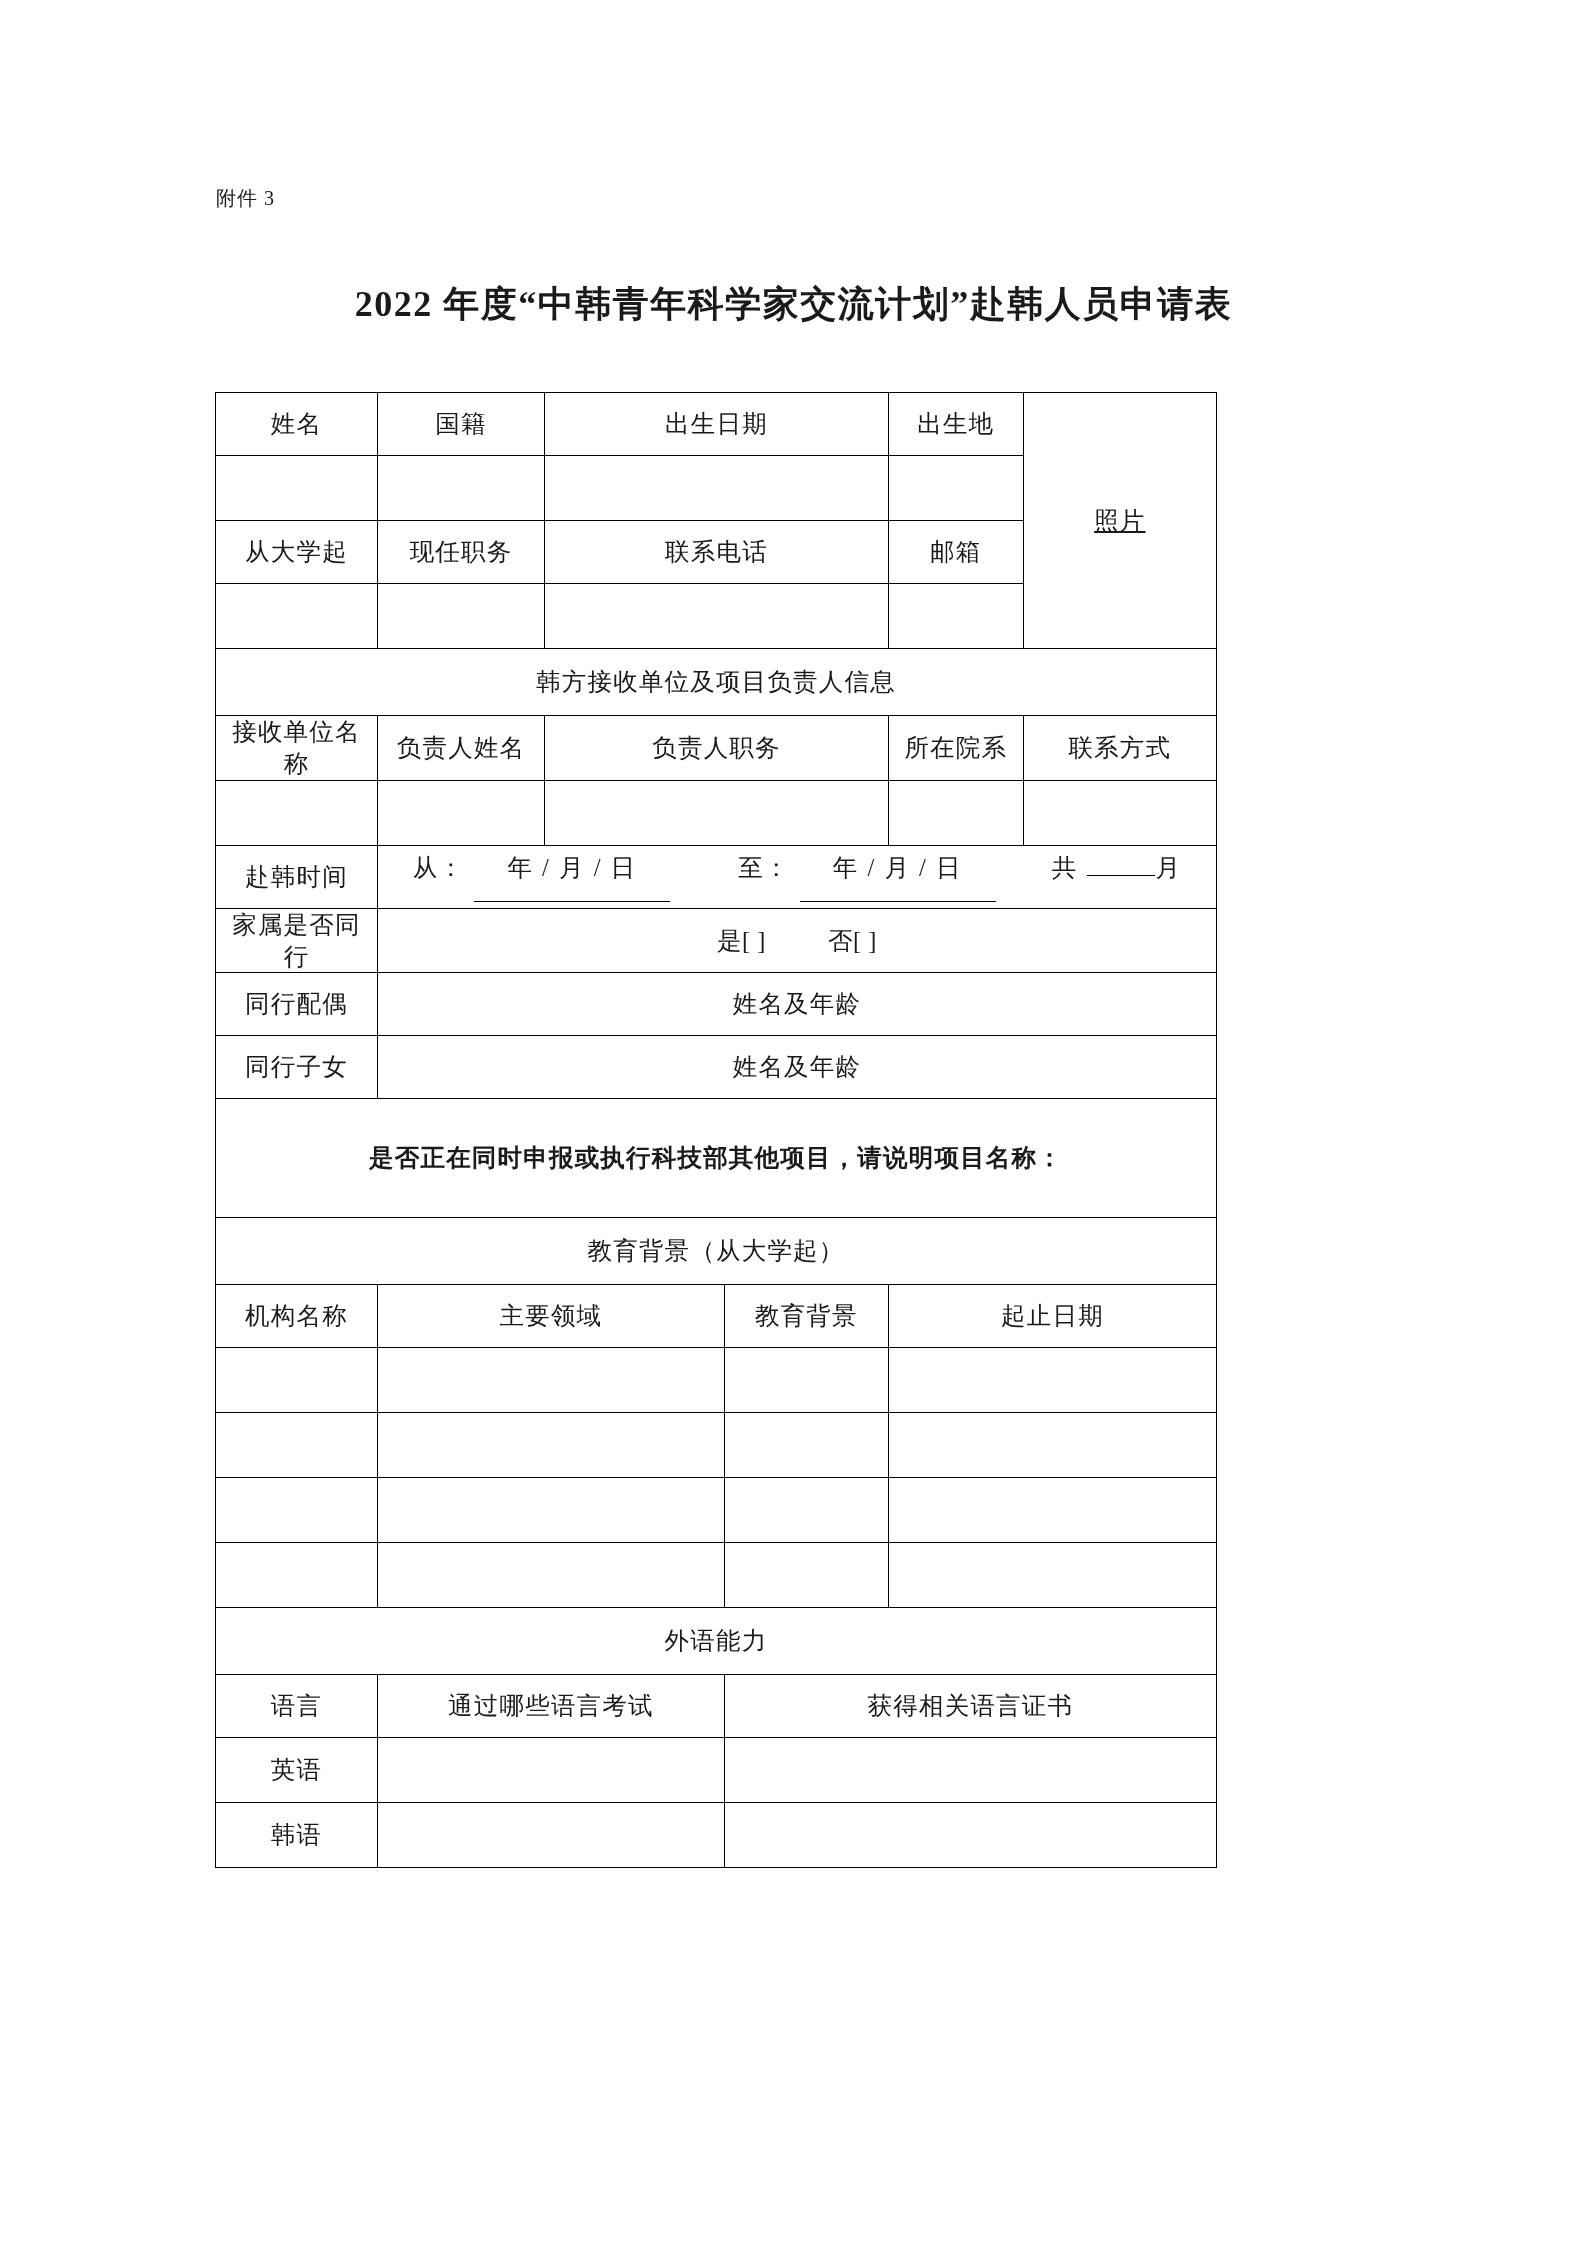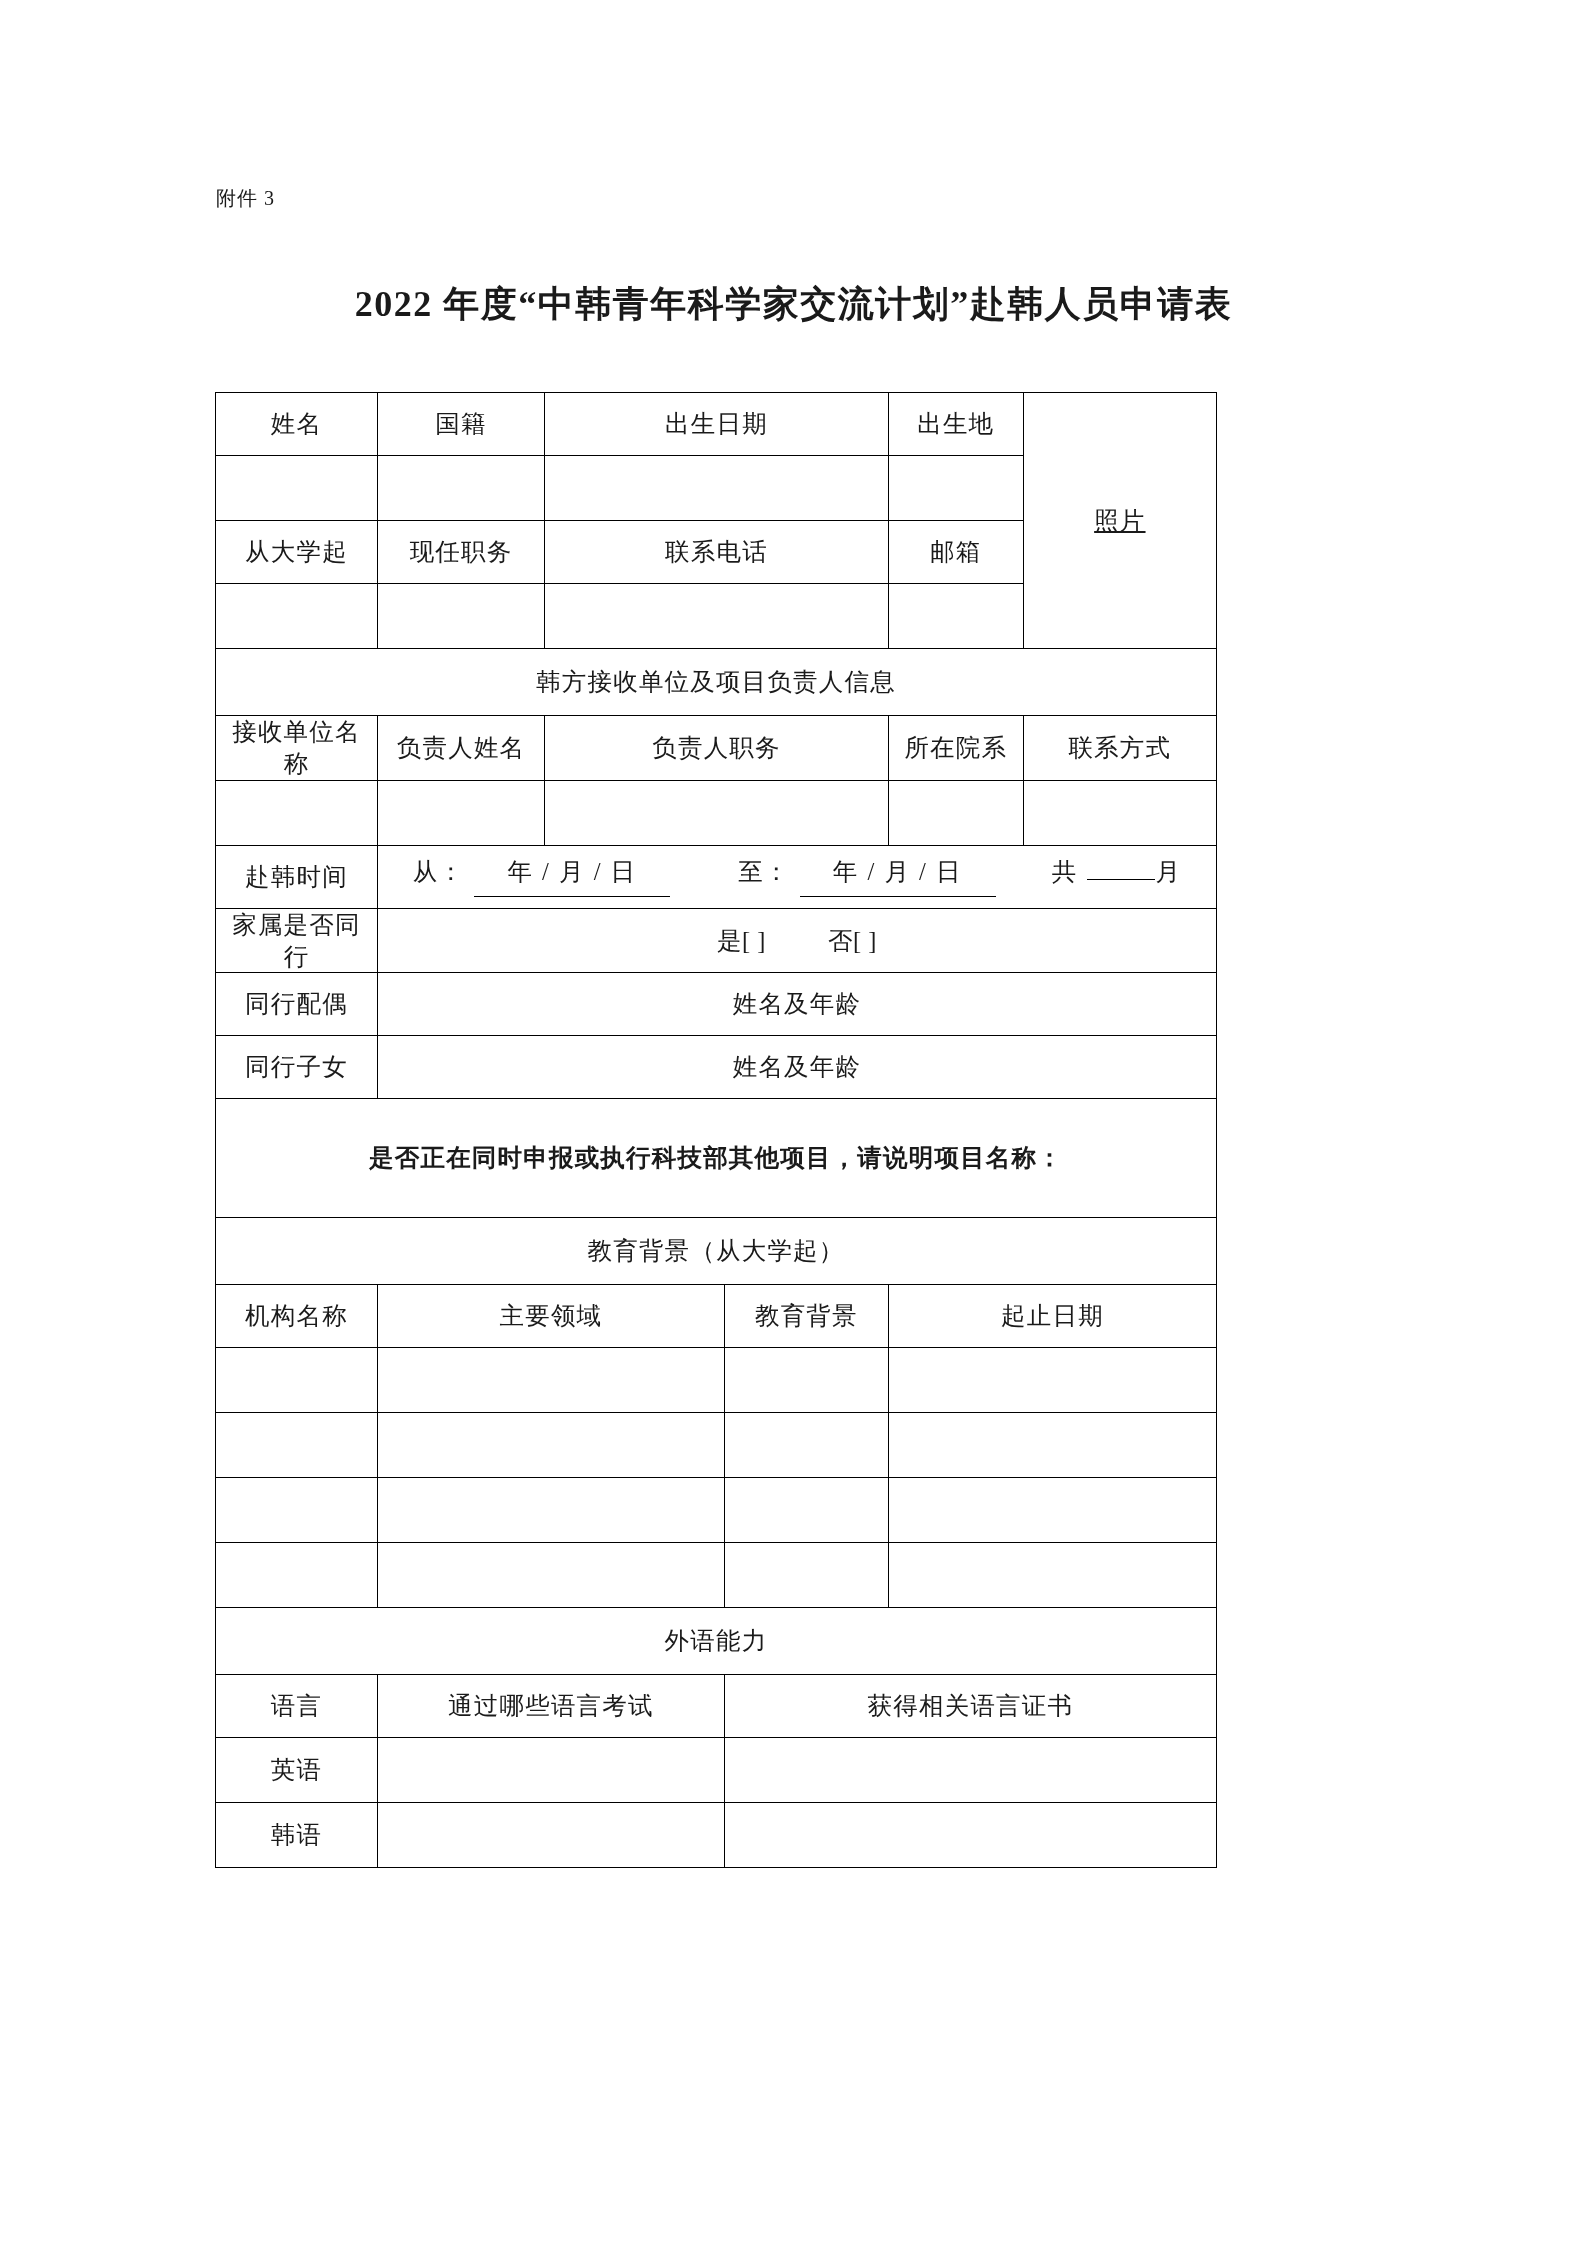--- a/index.html
+++ b/index.html
@@ -87,21 +87,21 @@
     gap: 0;
     font-size: 24.5px;
     white-space: nowrap;
   }
   .date-row-inner .seg-label { margin-right: 10px; }
   .date-row-inner .seg-underline {
     display: inline-block;
     min-width: 196px;
     border-bottom: 1.6px solid #000;
     text-align: center;
-    padding-bottom: 8px;
+    padding-bottom: 17px;
     letter-spacing: 2px;
   }
   .date-row-inner .gap-lg { display: inline-block; width: 68px; }
   .date-row-inner .gap-md { display: inline-block; width: 56px; }
   .date-row-inner .blank-underline {
     display: inline-block;
     min-width: 68px;
     border-bottom: 1.6px solid #000;
     padding-bottom: 3px;
   }

